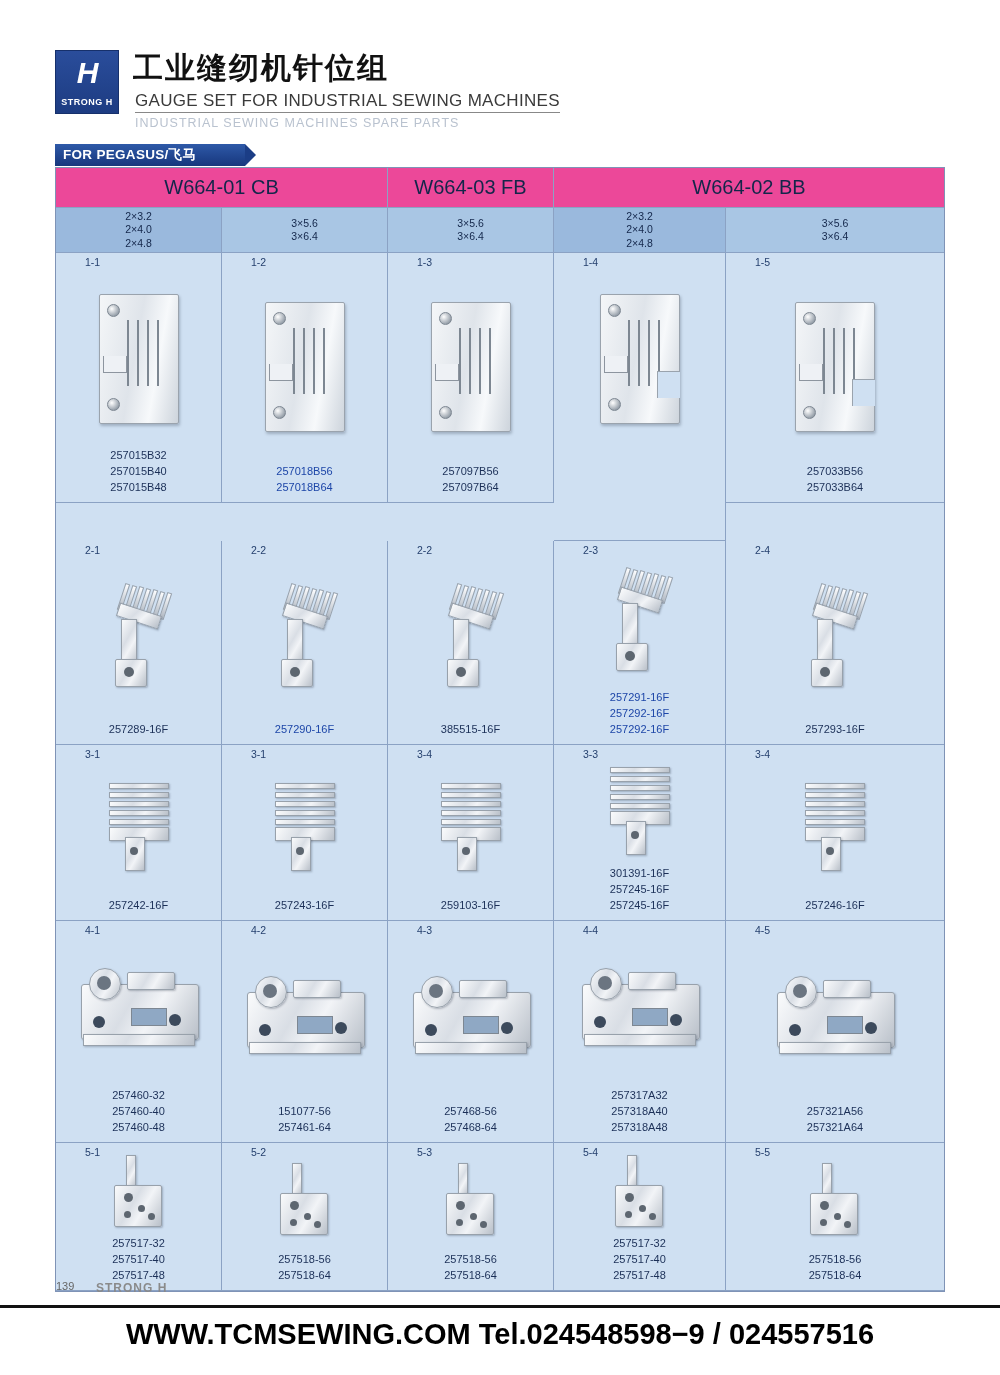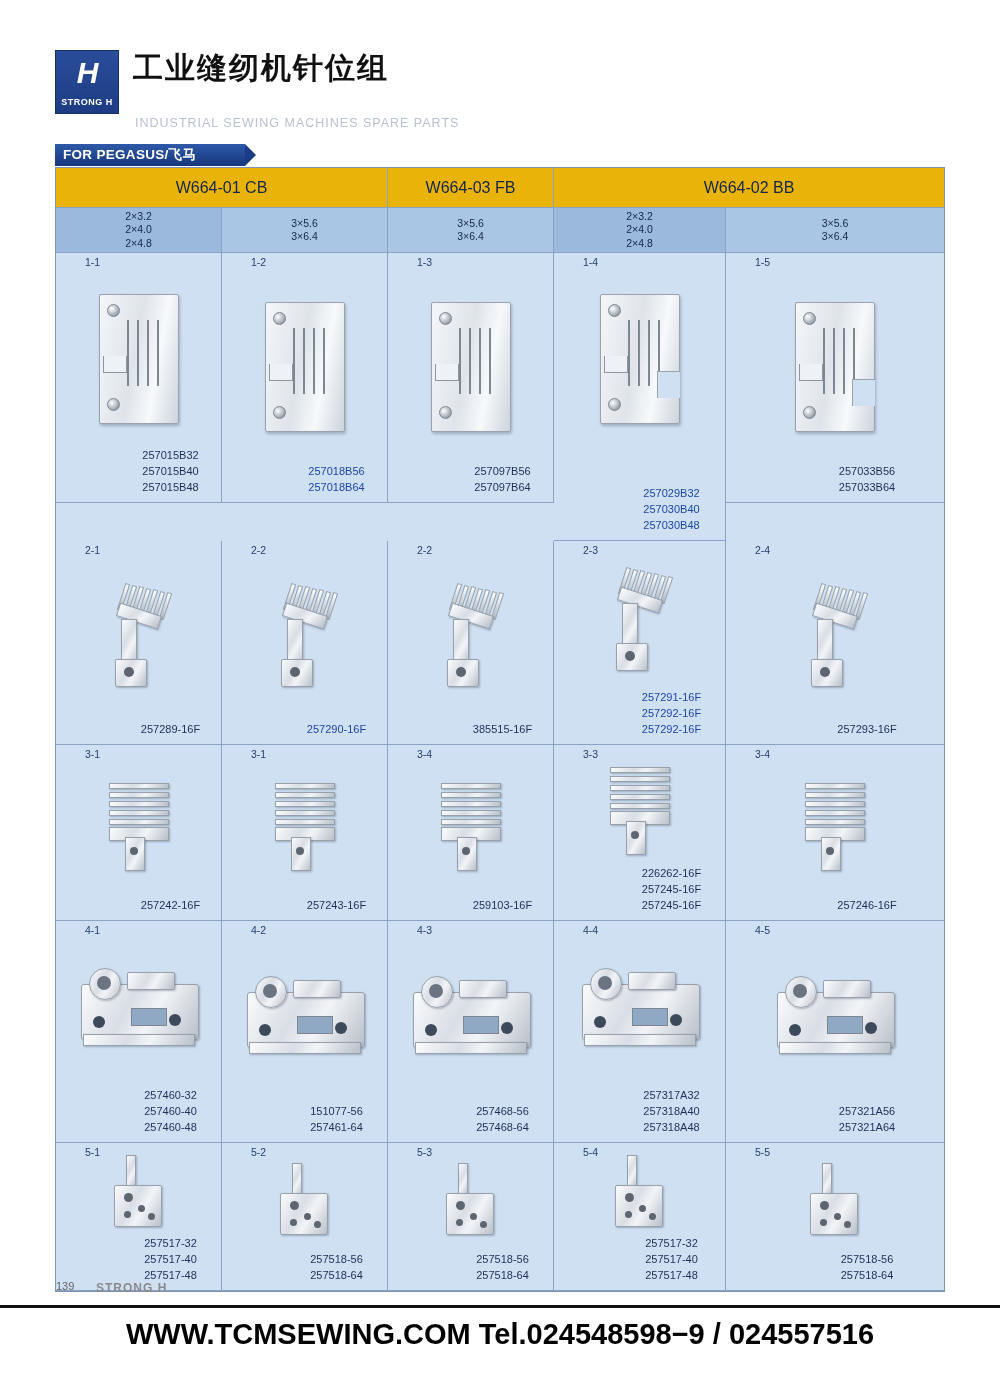--- a/index.html
+++ b/index.html
@@ -67,22 +67,22 @@
   .table{
     position:absolute;left:55px;top:167px;width:890px;
     border:1px solid #7f93b6;
     background:#cfe0f2;
     box-sizing:border-box;
   }
   .row{display:flex;width:100%;box-sizing:border-box;}
   .grp-row{height:40px;border-bottom:1px solid #8ba2c4;}
   .grp{
     display:flex;align-items:center;justify-content:center;
-    background:#eab308;border-right:1px solid #8ba2c4;box-sizing:border-box;
-    font-size:16px;color:#13264a;
+    background:#ec4899;border-right:1px solid #8ba2c4;box-sizing:border-box;
+    font-size:20px;color:#13264a;
   }
   .grp:last-child{border-right:none;}
 
   .size-row{height:45px;border-bottom:1px solid #8ba2c4;}
   .sizecell{
     border-right:1px solid #8ba2c4;box-sizing:border-box;
     background:#a9c6e4;display:flex;align-items:center;justify-content:center;
     font-size:10.5px;color:#13264a;line-height:1.25;text-align:center;
   }
   .sizecell:last-child{border-right:none;}
@@ -93,21 +93,21 @@
     border-right:1px solid #8ba2c4;border-bottom:1px solid #8ba2c4;
     box-sizing:border-box;position:relative;
     background:#cfe0f2;
   }
   .cell:last-child{border-right:none;}
   .idx{
     position:absolute;left:5px;top:3px;font-size:10.5px;color:#25406e;margin-left:24px;
   }
   .pn{
     position:absolute;left:0;bottom:6px;width:100%;text-align:center;
-    font-size:11px;line-height:1.45;color:#1b2f57;margin-left:32px;
+    font-size:11px;line-height:1.45;color:#1b2f57;
   }
   .pn.blue{color:#1d46a8;}
   .art{
     position:absolute;left:0;top:0;width:100%;height:100%;
     display:flex;align-items:center;justify-content:center;
   }
 
   
   .wm{
     position:absolute;left:150px;top:470px;width:700px;height:520px;
@@ -173,20 +173,21 @@
 <body>
 
 <div class="page">
 
   <div class="header">
     <div class="logo">
       <div class="h">H</div>
       <div class="brand">STRONG H</div>
     </div>
     <div class="title-cn">工业缝纫机针位组</div>
+    <div class="title-en">GAUGE SET FOR INDUSTRIAL SEWING MACHINES</div>
     <div class="title-sub">INDUSTRIAL SEWING MACHINES SPARE PARTS</div>
   </div>
 
   <div class="ribbon">FOR PEGASUS/飞马</div>
 
   <div class="wm">STRONG H</div>
 
   <div class="table">
     <div class="row grp-row" id="group-row">
         <div class="grp" style="width: 332px;">W664-01 CB</div>
@@ -295,25 +296,20 @@
                 <div class="hole" style="left:14px;top:10px;"></div>
                 <div class="hole" style="left:14px;top:104px;"></div>
                 <div class="sl" style="left:34px;"></div>
                 <div class="sl" style="left:44px;"></div>
                 <div class="sl" style="left:54px;"></div>
                 <div class="sl" style="left:64px;"></div>
                 <div class="step"></div>
                 <div class="notch"></div>
               </div>
             </div>
-            <div class="pn blue">
-              <div>257029B32</div>
-              <div>257030B40</div>
-              <div>257030B48</div>
-            </div>
           </div>
           <div class="cell" style="width: 218px; height: 250px;">
             <div class="idx">1-5</div>
             <div class="art" style="height: 198px; top: 14px;">
               <div class="plate">
                 <div class="body"></div>
                 <div class="hole" style="left:14px;top:10px;"></div>
                 <div class="hole" style="left:14px;top:104px;"></div>
                 <div class="sl" style="left:34px;"></div>
                 <div class="sl" style="left:44px;"></div>
@@ -501,21 +497,21 @@
                 <div class="metal" style="position:absolute;left:18px;top:23px;width:58px;height:4px;"></div>
                 <div class="metal" style="position:absolute;left:18px;top:32px;width:58px;height:4px;"></div>
                 <div class="metal" style="position:absolute;left:18px;top:41px;width:58px;height:4px;"></div>
                 <div class="metal" style="position:absolute;left:18px;top:50px;width:58px;height:4px;"></div>
                 <div class="metal" style="position:absolute;left:18px;top:58px;width:58px;height:12px;"></div>
                 <div class="metal" style="position:absolute;left:34px;top:68px;width:18px;height:32px;"></div>
                 <div style="position:absolute;left:39px;top:78px;width:8px;height:8px;border-radius:50%;background:#5d6670;"></div>
               </div>
             </div>
             <div class="pn">
-              <div>226262-16F</div>
+              <div>301391-16F</div>
               <div>257245-16F</div>
               <div>257245-16F</div>
             </div>
           </div>
           <div class="cell" style="width: 218px; height: 176px;">
             <div class="idx">3-4</div>
             <div class="art" style="height: 140px; top: 14px;">
               <div class="needlehold">
                 <div class="metal" style="position:absolute;left:18px;top:14px;width:58px;height:4px;"></div>
                 <div class="metal" style="position:absolute;left:18px;top:23px;width:58px;height:4px;"></div>

